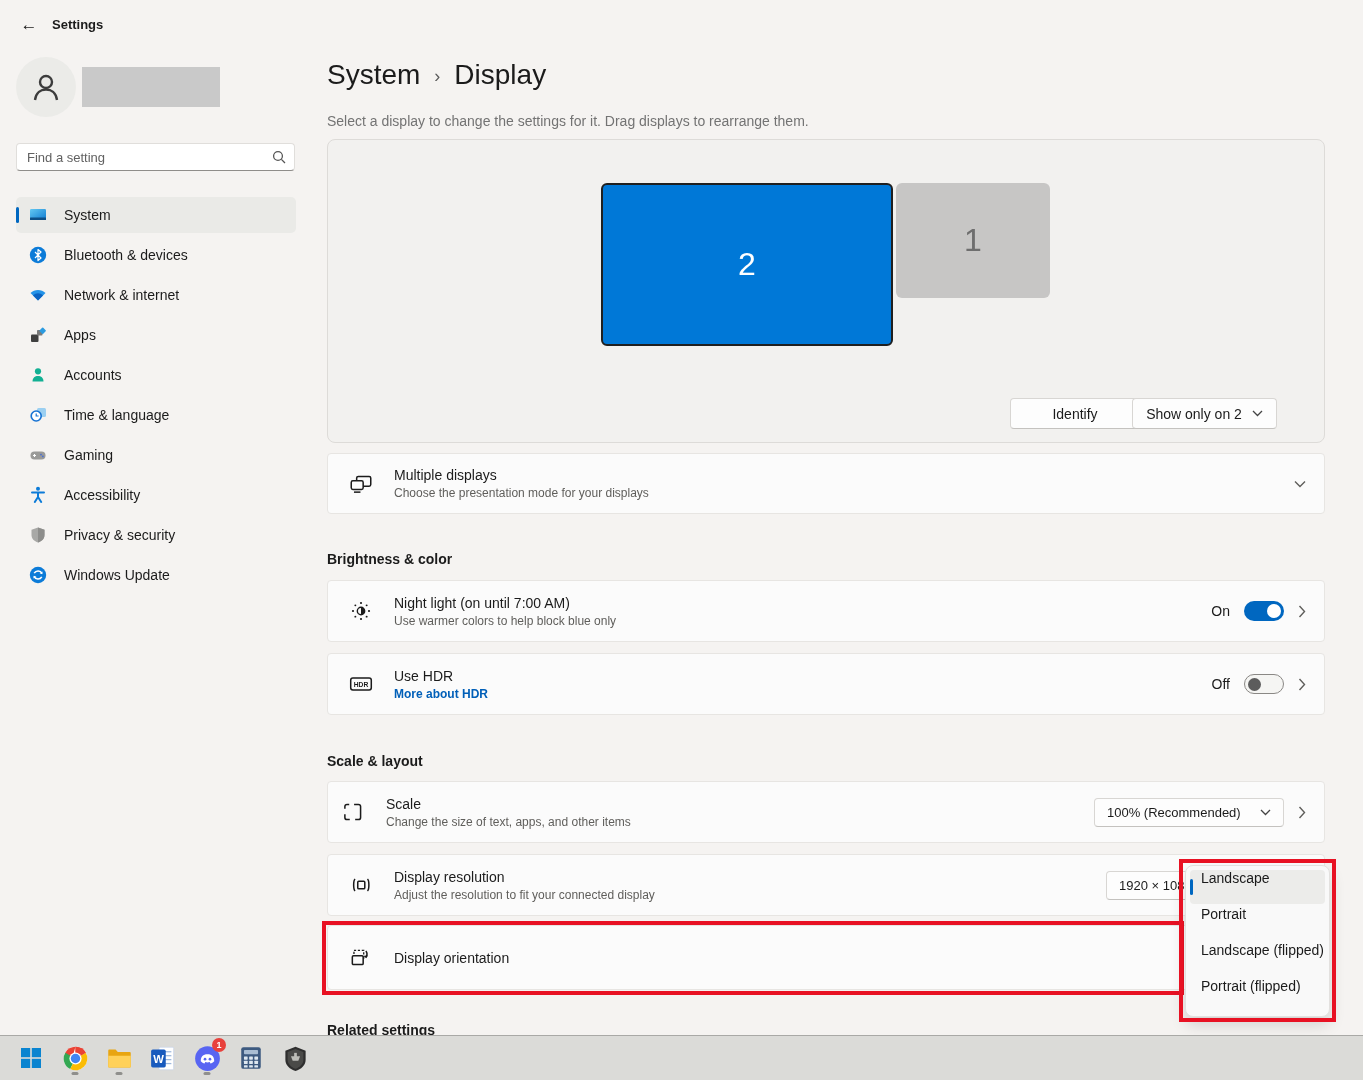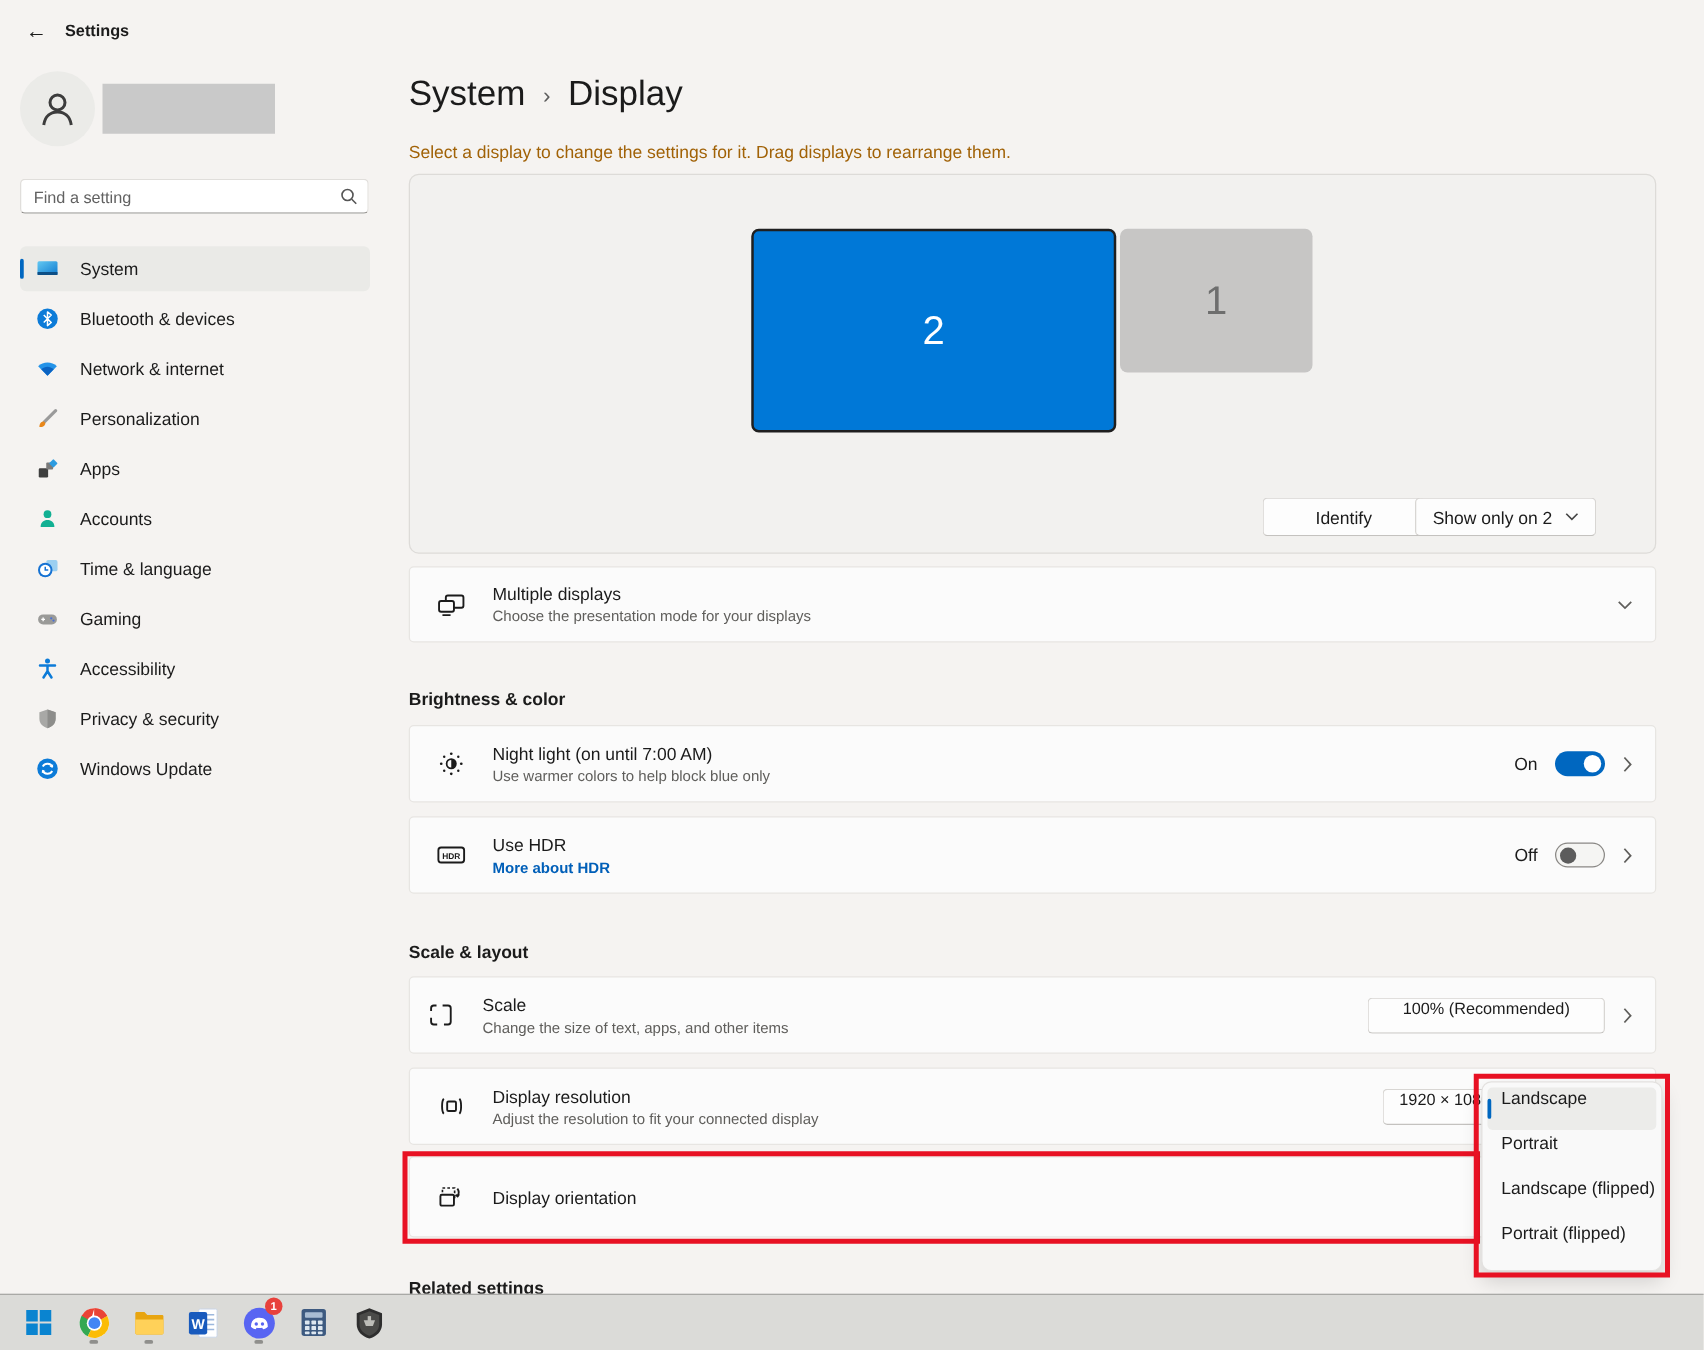--- a/index.html
+++ b/index.html
@@ -31,21 +31,21 @@
   .nav-item.selected::before { content:""; position:absolute; left:0; top:10px; width:3px; height:16px;
                                border-radius:2px; background:#0067c0; }
   .nav-icon { width:20px; height:20px; margin-right:16px; flex:0 0 20px; }
   .nav-label { font-size:14px; }
 
   
   .breadcrumb { left:327px; top:59px; font-size:28px; display:flex; align-items:center; gap:14px; }
   .crumb-parent { font-weight:400; cursor:pointer; }
   .crumb-sep { font-size:18px; color:#5c5c5c; padding-top:3px; }
   .crumb-current { font-weight:400; }
-  .intro { left:327px; top:113px; font-size:14px; color:#a16207; }
+  .intro { left:327px; top:113px; font-size:14px; color:#737373; }
 
   .card { background:#fbfbfb; border:1px solid #e7e5e2; border-radius:6px; position:absolute; left:327px; width:998px; }
   .display-card { top:139px; height:304px; background:#f2f1ef; border-color:#dddbd8; border-radius:8px; }
 
   .monitor { position:absolute; border-radius:6px; display:flex; align-items:center; justify-content:center; cursor:pointer; }
   .monitor-2 { left:273px; top:43px; width:292px; height:163px; background:#0078d7; border:2px solid #1f1f1f; }
   .monitor-2 span { color:#ffffff; font-size:32px; }
   .monitor-1 { left:568px; top:43px; width:154px; height:115px; background:#c7c6c5; }
   .monitor-1 span { color:#6e6e6e; font-size:32px; }
 
@@ -67,21 +67,21 @@
   .section-h { position:absolute; left:327px; font-size:14px; font-weight:700; }
 
   .toggle { width:40px; height:20px; border-radius:10px; position:relative; cursor:pointer; }
   .toggle.on { background:#0067c0; }
   .toggle.on .knob { position:absolute; right:3px; top:3px; width:14px; height:14px; border-radius:50%; background:#ffffff; }
   .toggle.off { background:#f5f5f3; border:1px solid #8a8885; }
   .toggle.off .knob { position:absolute; left:3px; top:2.5px; width:13px; height:13px; border-radius:50%; background:#5c5c5c; }
   .state-label { font-size:14px; }
 
   .dd-btn { height:29px; background:#fdfdfd; border:1px solid #d8d6d3; border-bottom-color:#c4c2bf; border-radius:4px;
-            font-size:13px; display:flex; align-items:center; gap:12px; padding:0 12px; cursor:pointer; white-space:nowrap; overflow:hidden;flex-direction:column; }
+            font-size:13px; display:flex; align-items:center; gap:12px; padding:0 12px; cursor:pointer; white-space:nowrap; overflow:hidden; }
 
   
   .red-rect { position:absolute; border:4px solid #e81123; pointer-events:none; }
   .red-row { left:322px; top:921px; width:862px; height:74px; z-index:6; }
   .red-dd { left:1179px; top:859px; width:157px; height:163px; z-index:9; }
 
   
   .dropdown { position:absolute; left:1185px; top:865px; width:145px; height:152px; background:#f9f9f9;
               border:1px solid #e3e1df; border-radius:8px; box-shadow:0 8px 16px rgba(0,0,0,0.14);
               z-index:8; padding:2px 0; }
@@ -145,27 +145,20 @@
       <path d="M7 7 L13 13 L10 15.5 V4.5 L13 7 L7 13" fill="none" stroke="#fff" stroke-width="1.2" stroke-linejoin="round"></path>
     </svg>
     <span class="nav-label">Bluetooth &amp; devices</span>
   </div>
   <div class="nav-item">
     <svg class="nav-icon" viewBox="0 0 20 20">
       <path d="M2.5 8 C6.5 4 13.5 4 17.5 8 L10 15.5 Z" fill="#2493e8"></path>
       <path d="M5 10.4 C8 7.6 12 7.6 15 10.4 L10 15.5 Z" fill="#0b63c2"></path>
     </svg>
     <span class="nav-label">Network &amp; internet</span>
-  </div>
-  <div class="nav-item">
-    <svg class="nav-icon" viewBox="0 0 20 20">
-      <line x1="7.5" y1="12.5" x2="16.5" y2="3.5" stroke="#9a9a9a" stroke-width="2.6" stroke-linecap="round"></line>
-      <path d="M3.5 16.5 C3.5 13.8 5 12 7.2 12.2 L8.2 13.2 C8.6 15.2 6.4 17 3.5 16.5 Z" fill="#e8871a"></path>
-    </svg>
-    <span class="nav-label">Personalization</span>
   </div>
   <div class="nav-item">
     <svg class="nav-icon" viewBox="0 0 20 20">
       <rect x="3" y="9.5" width="7.5" height="7.5" rx="1" fill="#3f3f3f"></rect>
       <rect x="9" y="5" width="5.5" height="5.5" rx="0.8" fill="#7a7a7a"></rect>
       <rect x="12.2" y="3.2" width="5" height="5" rx="0.8" fill="#2c9be0" transform="rotate(45 14.7 5.7)"></rect>
     </svg>
     <span class="nav-label">Apps</span>
   </div>
   <div class="nav-item">

